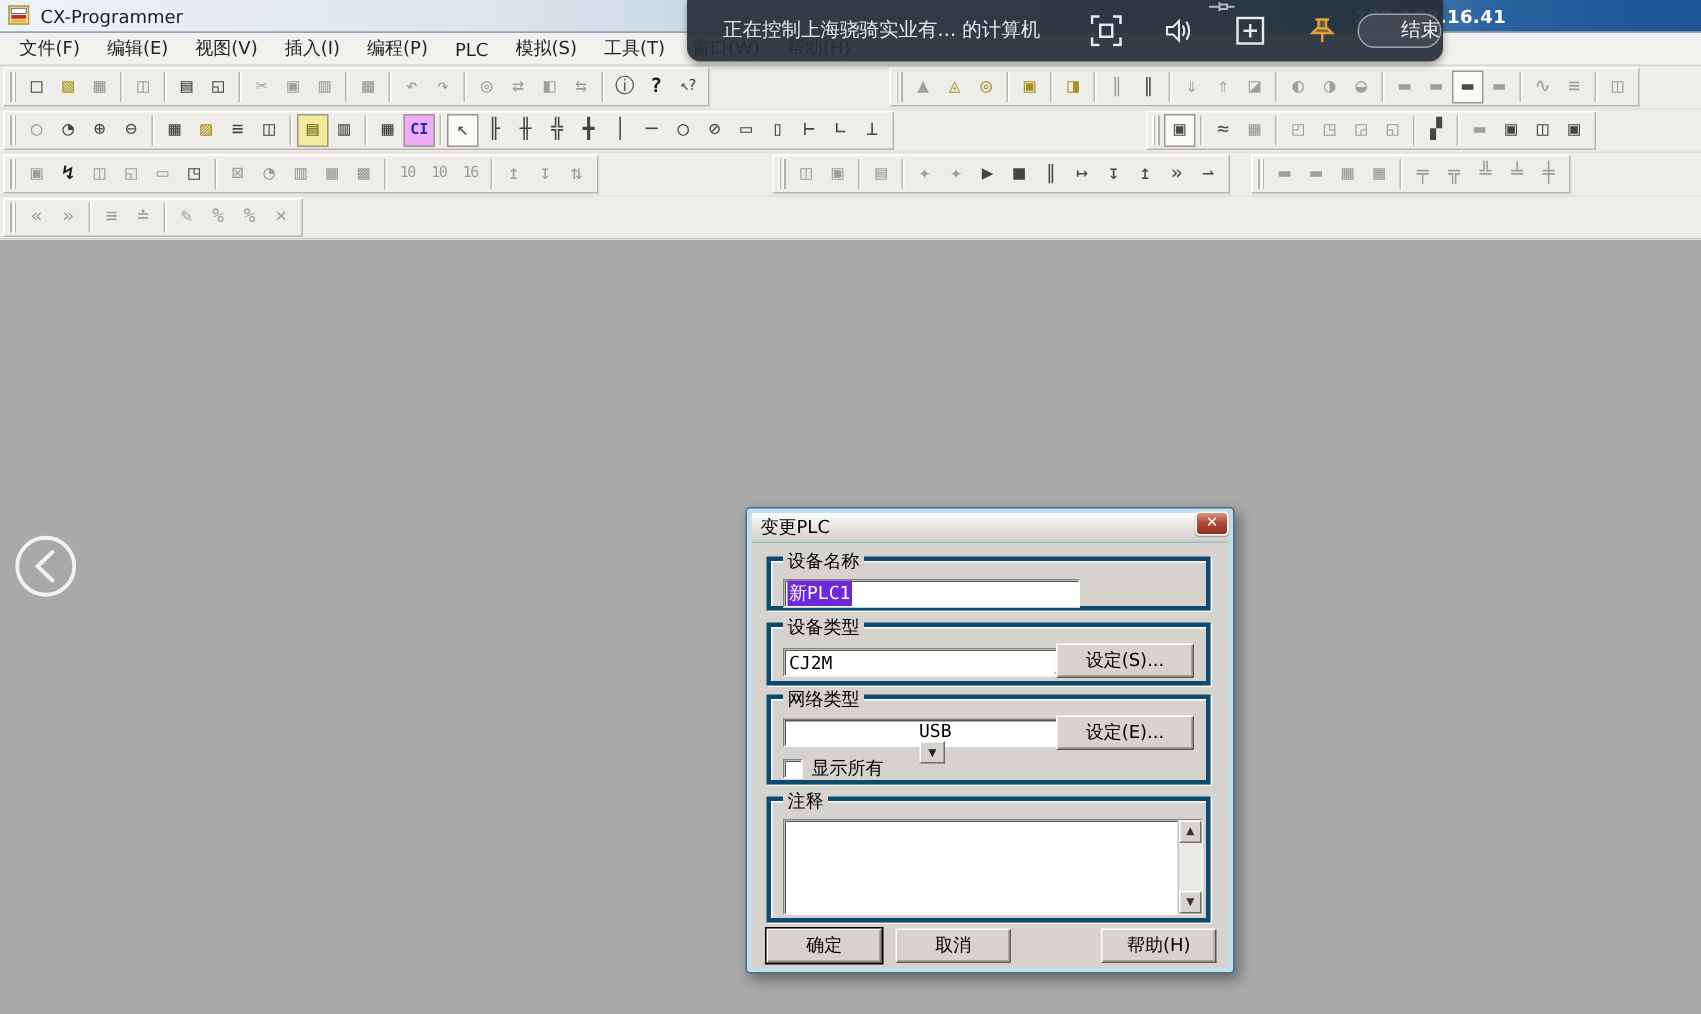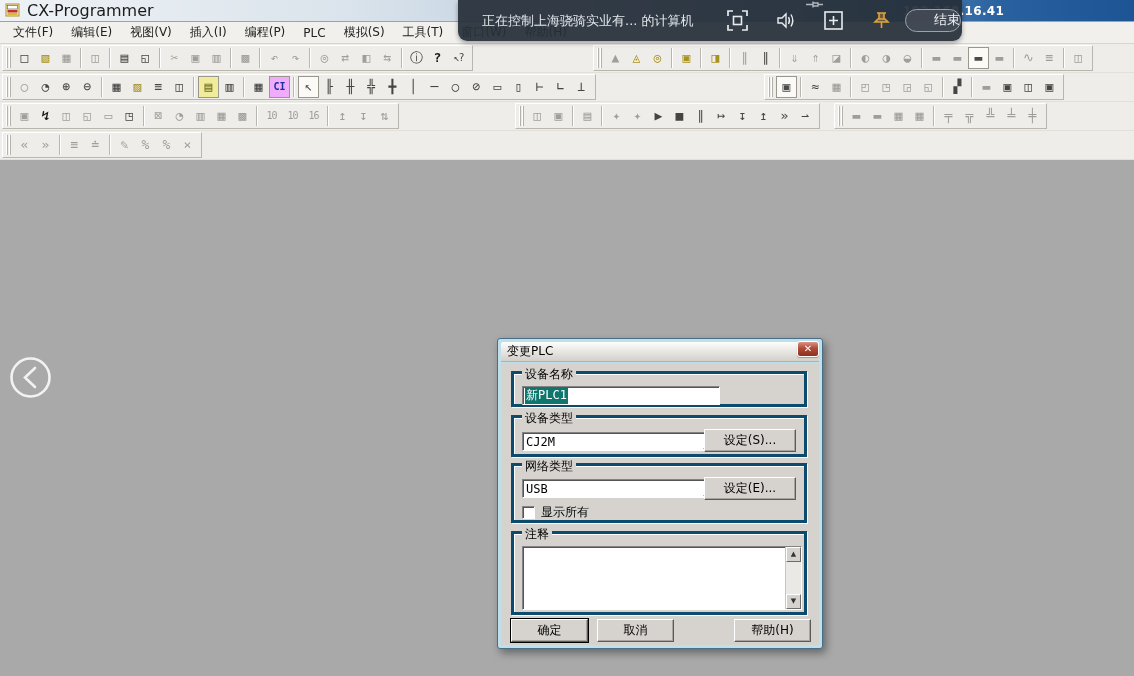--- a/index.html
+++ b/index.html
@@ -4,21 +4,21 @@
 <style>
   * { margin:0; padding:0; box-sizing:border-box; }
   body { font-family:"DejaVu Sans", sans-serif; width:1134px; height:676px; overflow:hidden; background:#a9a9a9; }
   .screen { position:relative; width:1134px; height:676px; background:#a9a9a9; }
 
   
   .titlebar { position:absolute; left:0; top:0; width:1134px; height:22px;
     background:linear-gradient(to right,#eef2f5 0%,#dbe4ec 30%,#b9cbdc 55%,#6e97bd 75%,#2a62a0 88%,#1c5494 100%);
     border-bottom:1px solid #8ea6bb; display:flex; align-items:center; }
   .app-icon { width:16px; height:15px; margin:0 6px 0 5px; }
-  .win-title { font-size:16px; color:#1c1c1c; }
+  .win-title { font-size:12px; color:#1c1c1c; }
   .remote-ip { position:absolute; left:903px; top:4px; font-size:12px; font-weight:bold; color:#fff; z-index:5; letter-spacing:.3px; }
 
   
   .menubar { position:absolute; left:0; top:22px; width:1134px; height:22px; background:#f2f0ed;
     border-bottom:1px solid #d8d5d0; display:flex; align-items:center; padding-left:4px; }
   .menu-item { font-size:12px; color:#222; padding:2px 9px; }
 
   
   .remote-bar { position:absolute; left:458px; top:0; width:504px; height:41px; z-index:10;
     background:rgba(38,46,57,0.93); border-radius:0 0 9px 9px;
@@ -70,21 +70,21 @@
   .dlg-client { position:absolute; left:3px; top:24px; right:3px; bottom:3px; background:#d6d3ce; }
 
   .grp { position:absolute; left:10px; width:296px; border:3px solid #0c4a6e;
     box-shadow:inset 1px 1px 0 #fff, 1px 1px 0 #fff; }
   .grp-label { position:absolute; top:-8px; left:8px; background:#d6d3ce; padding:0 3px; font-size:12px; color:#000; }
 
   .txt-input { position:absolute; left:8px; top:12px; width:198px; height:19px; background:#fff;
     border:1px solid; border-color:#848284 #fff #fff #848284;
     box-shadow:inset 1px 1px 0 #555; font-family:"DejaVu Sans Mono",monospace; font-size:12px;
     display:flex; align-items:center; padding-left:2px; }
-  .sel-text { background:#0f766e; color:#fff; padding:0 1px; }
+  .sel-text { background:#6d28d9; color:#fff; padding:0 1px; }
 
   .combo { position:absolute; left:8px; width:200px; height:19px; background:#fff;
     border:1px solid; border-color:#848284 #fff #fff #848284; box-shadow:inset 1px 1px 0 #555;
     display:flex; align-items:center; }
   .combo-value { flex:1; font-family:"DejaVu Sans Mono",monospace; font-size:12px; padding-left:3px; color:#000; }
   .combo-btn { width:17px; height:15px; margin-right:1px; background:#d6d3ce;
     border:1px solid; border-color:#fff #6e6c68 #6e6c68 #fff; font-size:7px; text-align:center; line-height:14px; color:#222; }
 
   .btn { background:#d6d3ce; border:1px solid; border-color:#ffffff #5c5a56 #5c5a56 #ffffff;
     box-shadow:inset -1px -1px 0 #a8a5a0; font-size:12px; color:#000; text-align:center; }
@@ -374,21 +374,21 @@
         <span class="grp-label">设备类型</span>
         <div class="combo" style="top:14px;">
           <span class="combo-value">CJ2M</span>
           <span class="combo-btn">▼</span>
         </div>
         <div class="btn small">设定(S)...</div>
       </div>
 
       <div class="grp" style="top:100px; height:60px;">
         <span class="grp-label">网络类型</span>
-        <div class="combo" style="top:13px;">
+        <div class="combo" style="top:13px;flex-direction:column;">
           <span class="combo-value">USB</span>
           <span class="combo-btn">▼</span>
         </div>
         <div class="btn small">设定(E)...</div>
         <div class="chk-row">
           <span class="chk-box"></span>
           <span class="chk-label">显示所有</span>
         </div>
       </div>
 

